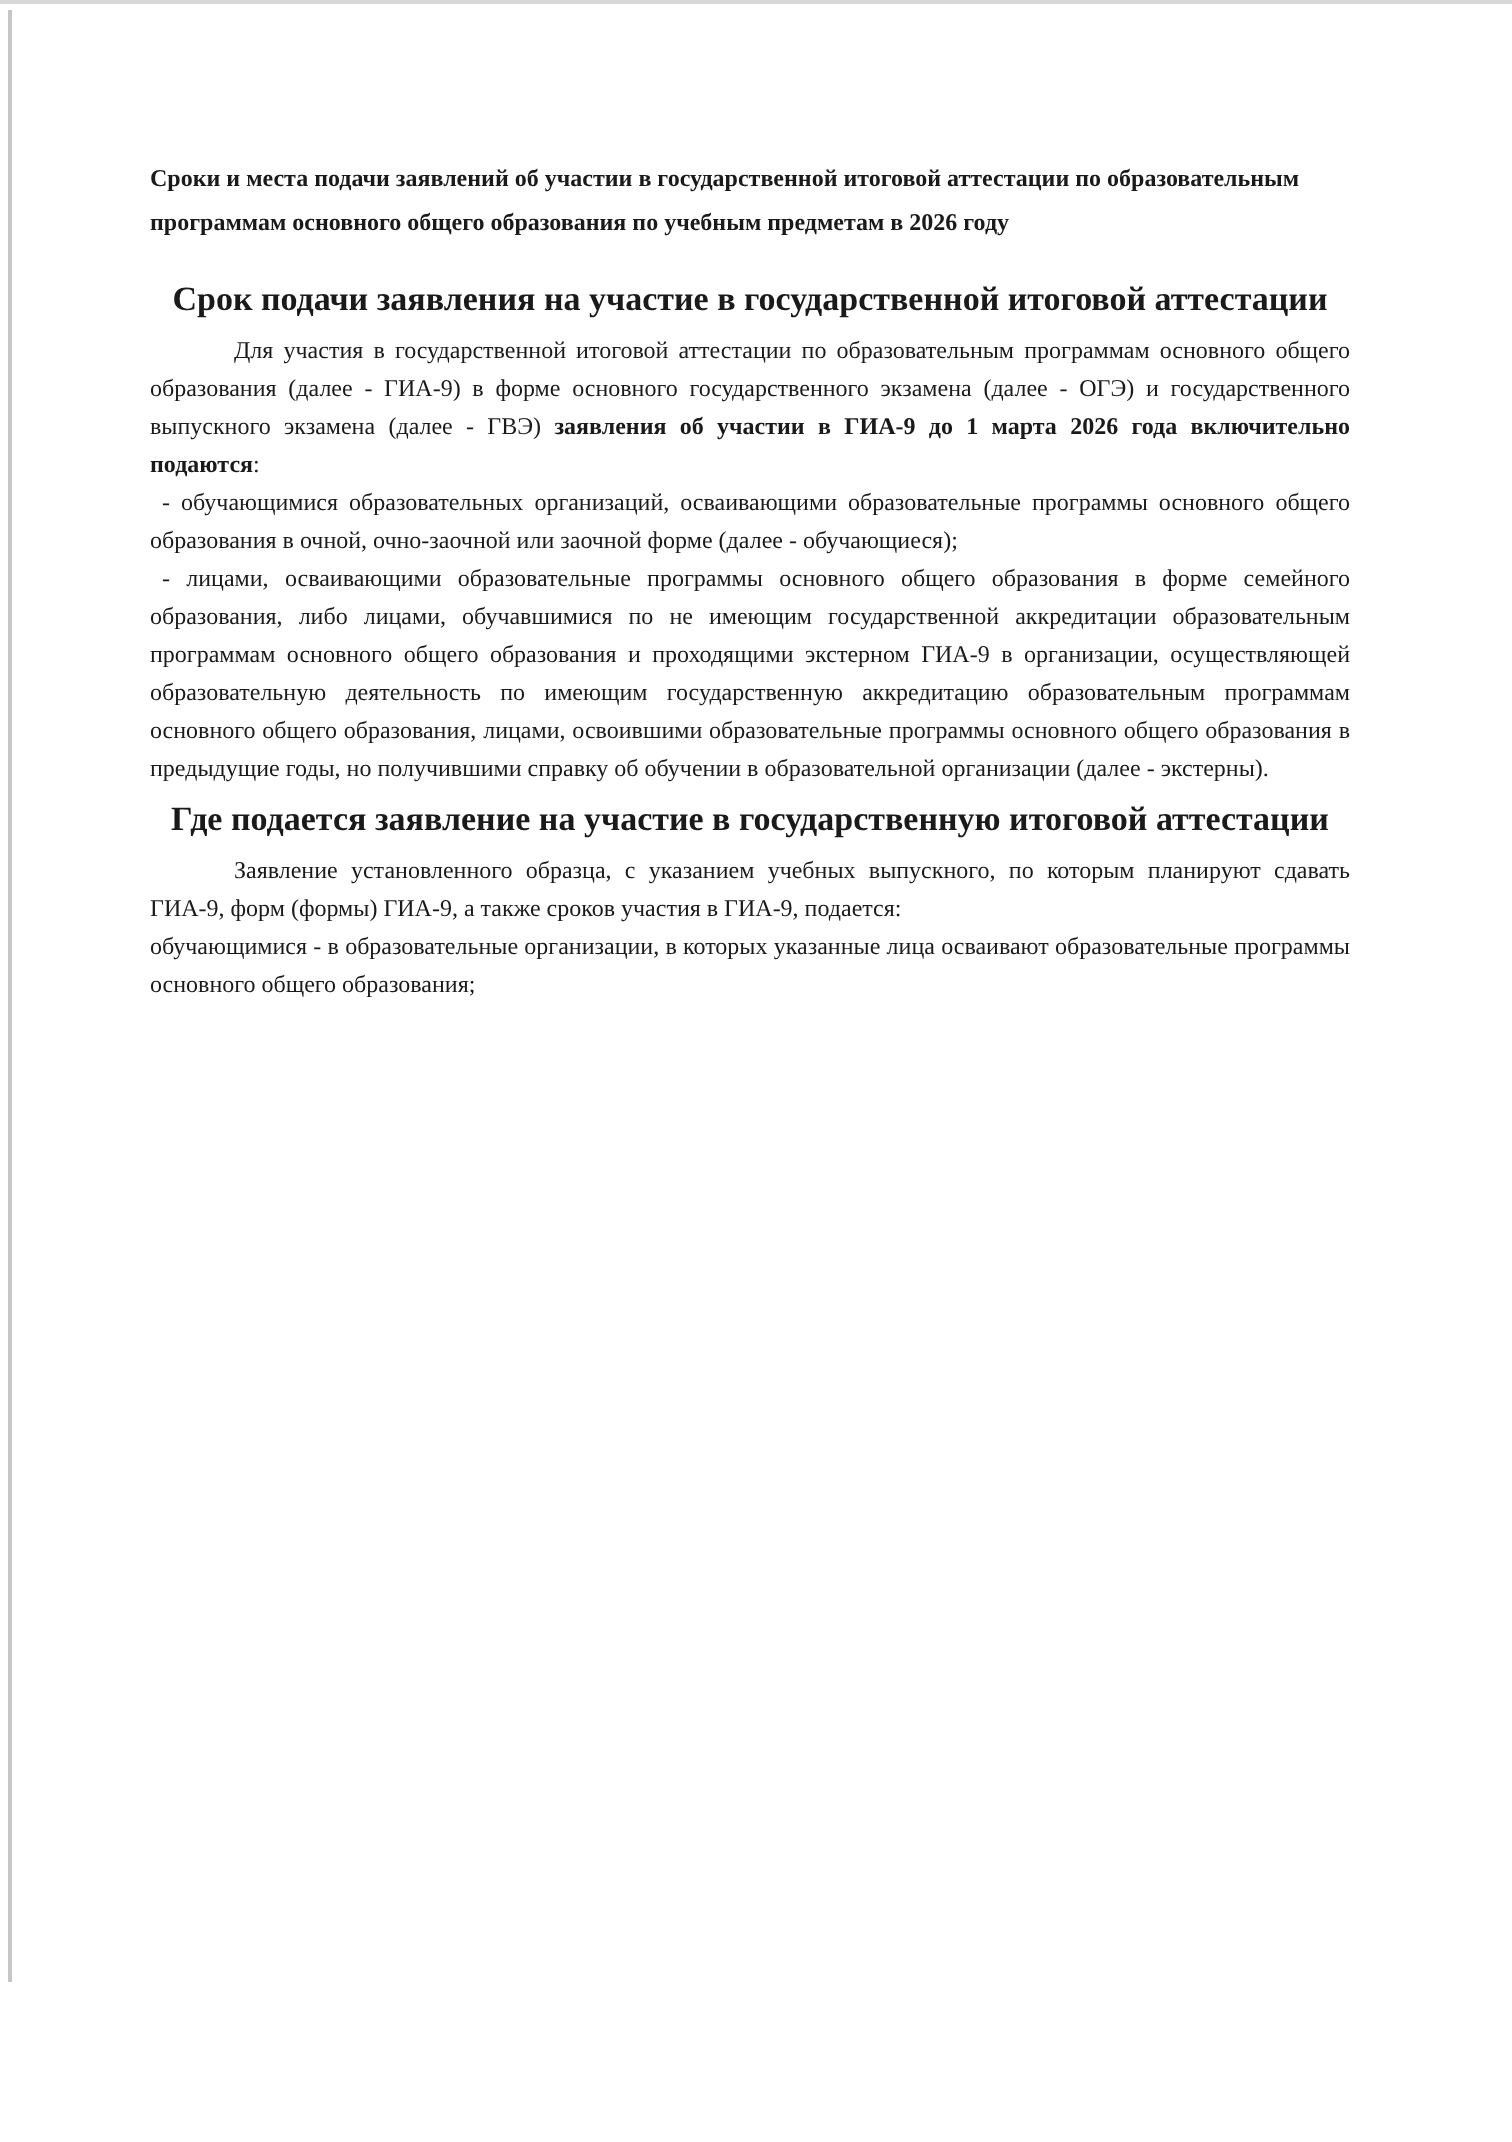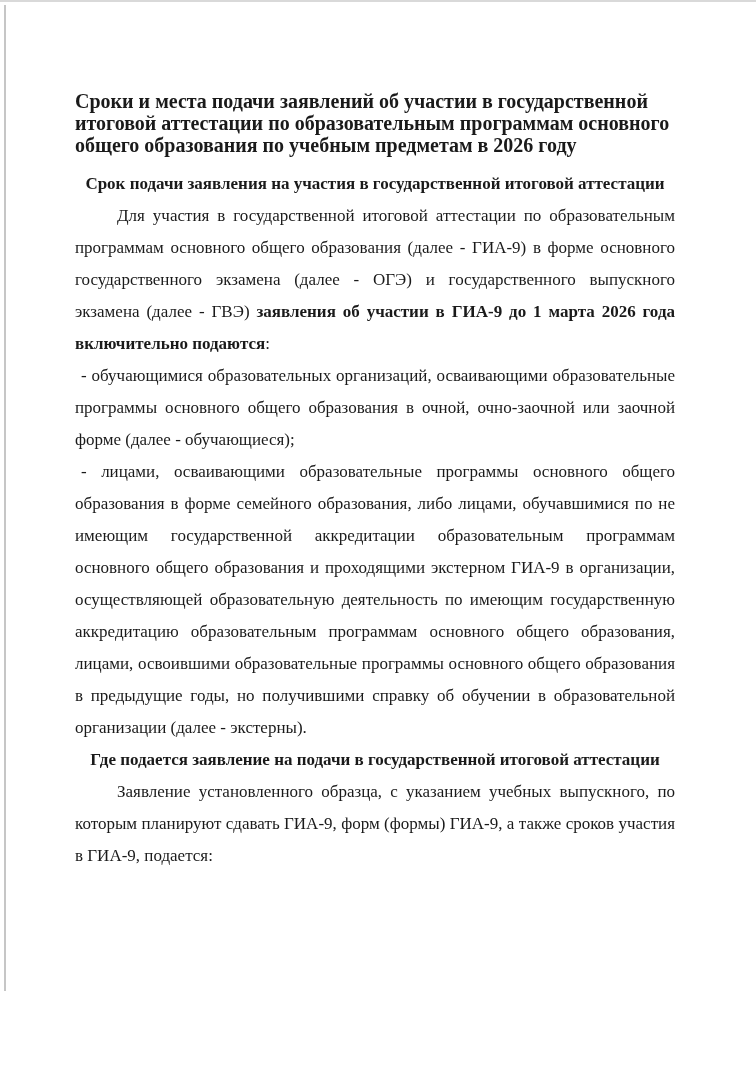--- a/index.html
+++ b/index.html
@@ -29,58 +29,59 @@
     background: #c6c6c6;
   }
   .doc {
     position: absolute;
     left: 75px;
     top: 78px;
     width: 600px;
   }
   .doc-title {
     font-weight: bold;
-    font-size: 20px;
+    font-size: 12px;
     line-height: 22px;
     text-align: left;
-    margin: 12px 0 12px 0;
+    margin: 0 0 12px 0;
   }
   .section-heading {
     font-weight: bold;
     font-size: 17px;
     line-height: 32px;
     text-align: center;
     margin: 0;
   }
   .para {
-    font-size: 17px;
-    line-height: 32px;
+    font-size: 12px;
+    line-height: 19px;
     text-align: justify;
     margin: 0;
   }
   .para.first-indent { text-indent: 42px; }
   .para.dash-indent  { text-indent: 6px; }
   .bold-run { font-weight: bold; }
 </style>
 </head>
 <body>
 
 <div class="edge-top"></div>
 <div class="edge-left"></div>
 
 <div class="doc">
 
   <h1 class="doc-title">Сроки и места подачи заявлений об участии в государственной итоговой аттестации по образовательным программам основного общего образования по учебным предметам в 2026 году</h1>
 
-  <h2 class="section-heading">Срок подачи заявления на участия в государственной итоговой аттестации</h2>
+  <h2 class="section-heading">Срок подачи заявления на участие в государственной итоговой аттестации</h2>
 
   <p class="para first-indent"><span>Для участия в государственной итоговой аттестации по образовательным программам основного общего образования (далее - ГИА-9) в форме основного государственного экзамена (далее - ОГЭ) и государственного выпускного экзамена (далее - ГВЭ) </span><span class="bold-run">заявления об участии в ГИА-9 до 1 марта 2026 года включительно подаются</span><span>:</span></p>
 
   <p class="para dash-indent">- обучающимися образовательных организаций, осваивающими образовательные программы основного общего образования в очной, очно-заочной или заочной форме (далее - обучающиеся);</p>
 
   <p class="para dash-indent">- лицами, осваивающими образовательные программы основного общего образования в форме семейного образования, либо лицами, обучавшимися по не имеющим государственной аккредитации образовательным программам основного общего образования и проходящими экстерном ГИА-9 в организации, осуществляющей образовательную деятельность по имеющим государственную аккредитацию образовательным программам основного общего образования, лицами, освоившими образовательные программы основного общего образования в предыдущие годы, но получившими справку об обучении в образовательной организации (далее - экстерны).</p>
 
-  <h2 class="section-heading">Где подается заявление на подачи в государственной итоговой аттестации</h2>
+  <h2 class="section-heading">Где подается заявление на участие в государственную итоговой аттестации</h2>
 
   <p class="para first-indent">Заявление установленного образца, с указанием учебных выпускного, по которым планируют сдавать ГИА-9, форм (формы) ГИА-9, а также сроков участия в ГИА-9, подается:</p>
 
+  <p class="para">обучающимися - в образовательные организации, в которых указанные лица осваивают образовательные программы основного общего образования;</p>
 
 </div>
 
 </body></html>

